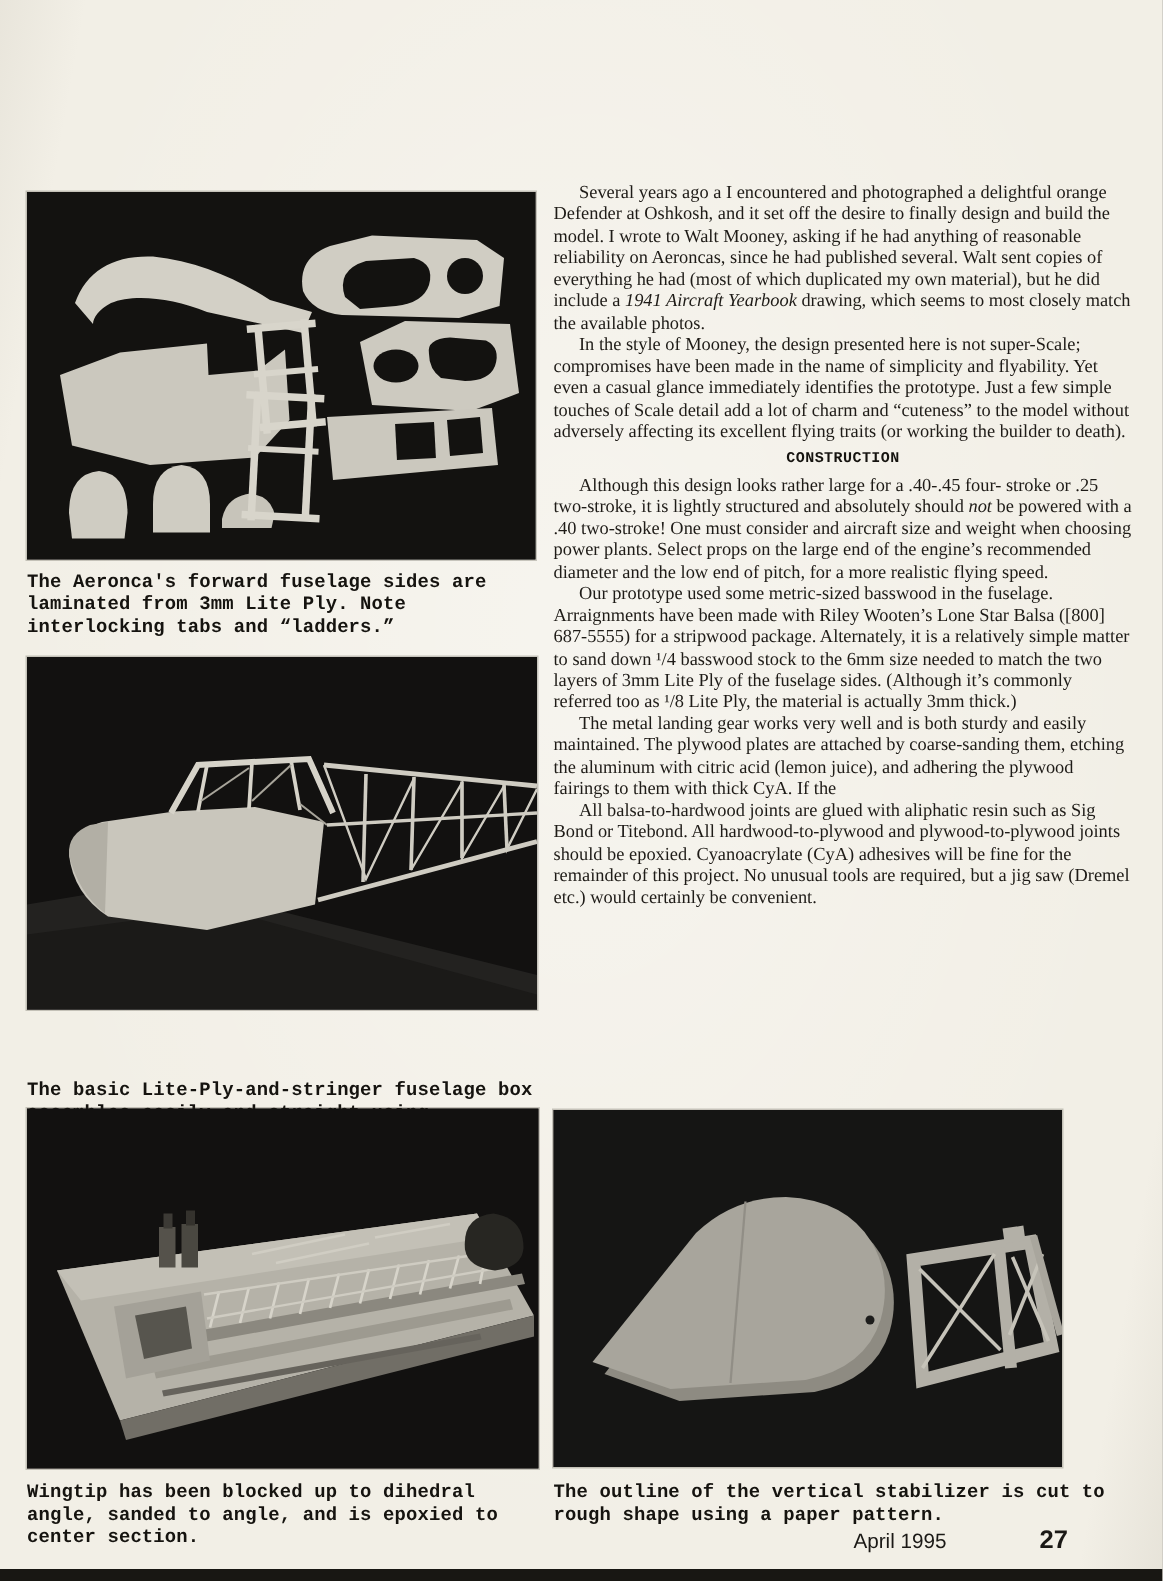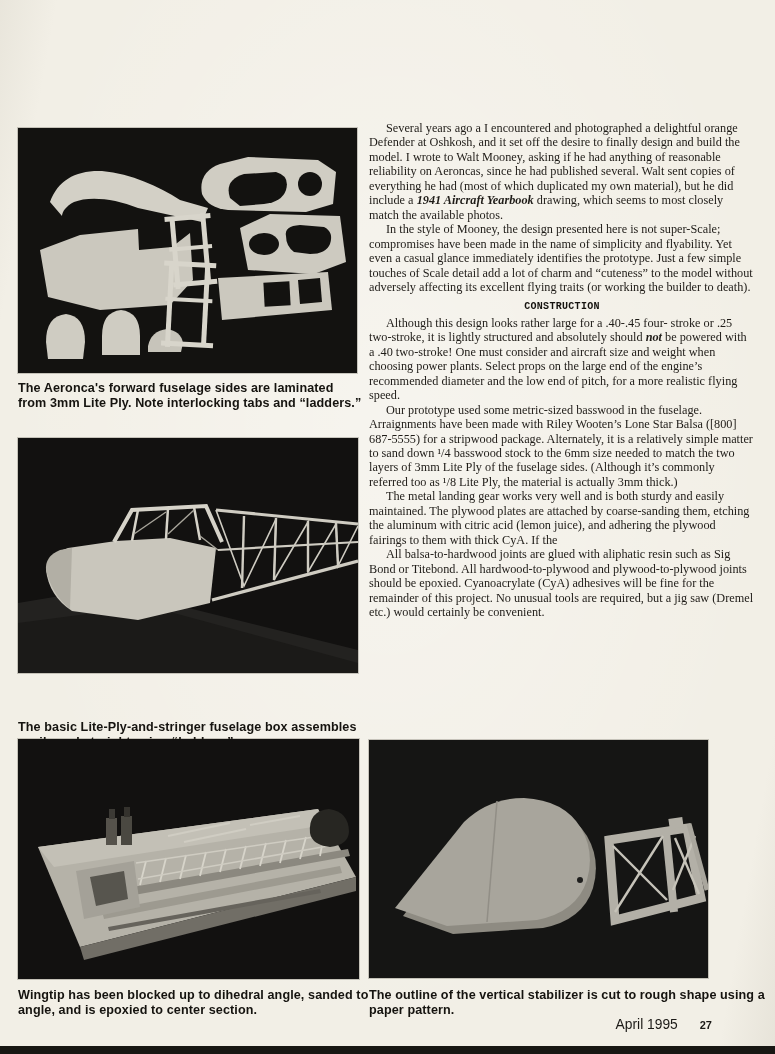--- a/index.html
+++ b/index.html
@@ -17,55 +17,55 @@
     color:#1e1b17;
   }
   .photo{
     position:absolute;
     background:#141311;
     box-shadow:0 0 0 1px rgba(60,55,45,0.25);
   }
   .photo svg{display:block;width:100%;height:100%;}
   .caption{
     position:absolute;
-    font-family:Liberation Sans, sans-serif;
+    font-family:Liberation Mono, monospace;
     font-weight:bold;
     font-size:12.6px;
     line-height:15.2px;
     color:#15130f;
     letter-spacing:0.1px;
   }
   .column{
     position:absolute;
     left:369px;top:121px;width:386px;
     font-size:12.25px;
     line-height:14.45px;
     text-align:left;
   }
   .column p{margin:0;}
   .column p.indent{text-indent:17px;}
-  .ital{font-style:italic;font-weight:bold;}
+  .ital{font-style:italic;}
   .heading{
     margin:6px 0 1px 0;
     text-align:center;
     font-family:Liberation Mono, monospace;
     font-weight:bold;
     font-size:10px;
     letter-spacing:0.3px;
     color:#15130f;
   }
   .footer{
     position:absolute;
     top:1017px;right:63px;
     font-family:"Liberation Sans", sans-serif;
     font-size:13.8px;
     color:#1b1916;
     display:flex;align-items:baseline;gap:22px;
   }
-  .footer .pagenum{font-weight:bold;font-size:11px;}
+  .footer .pagenum{font-weight:bold;font-size:17px;margin-left:40px;}
   .edge-bar{
     position:absolute;
     left:0;top:1046px;width:775px;height:8px;
     background:#181713;
   }
 </style>
 </head>
 <body>
 
 <div class="page">

